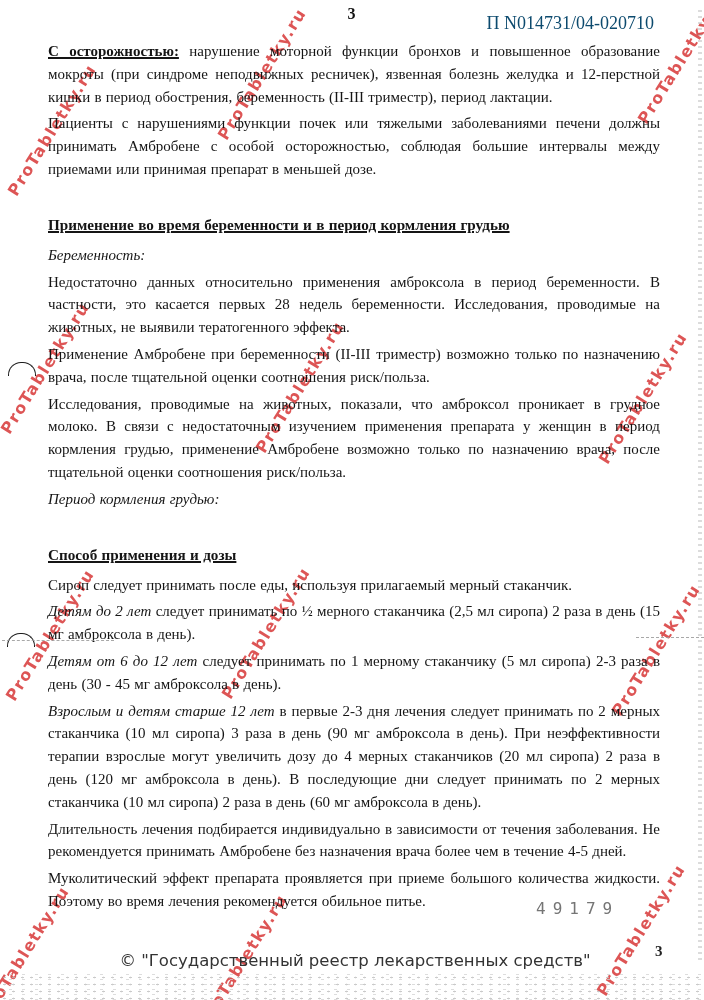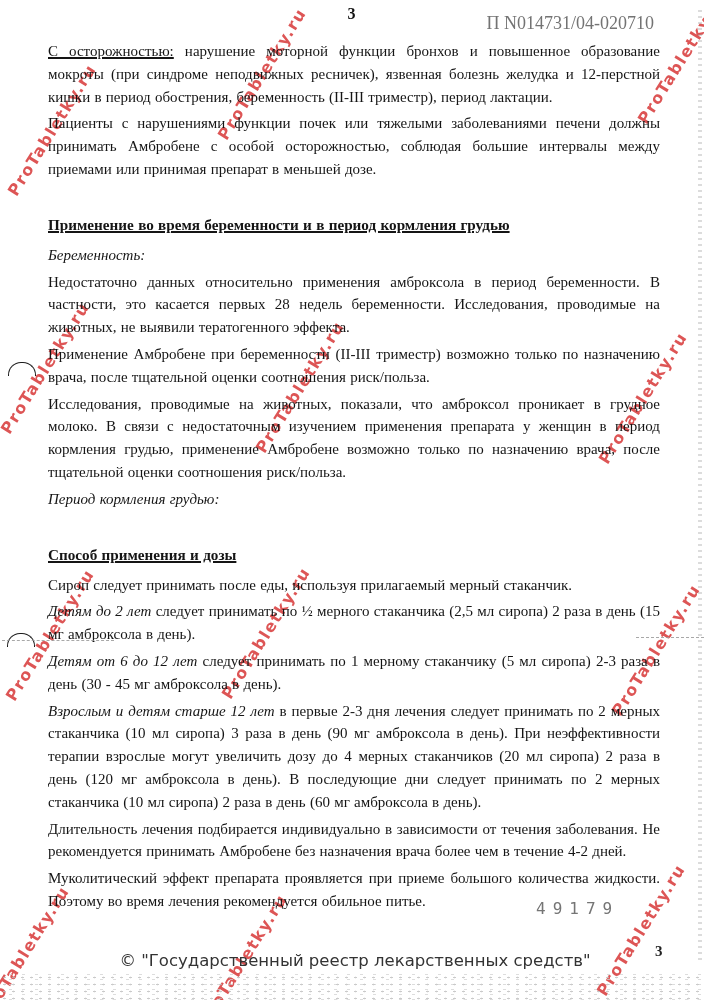--- a/index.html
+++ b/index.html
@@ -11,37 +11,37 @@
     font-family:"Liberation Serif", serif;
     color:#151515;
   }
   
   .pageno-top{
     position:absolute;top:5px;left:0;width:704px;
     text-align:center;font-size:16px;font-weight:bold;letter-spacing:1px;
   }
   .regnum{
     position:absolute;top:13px;right:50px;
-    font-size:18px;color:#737373;
+    font-size:18px;color:#0c4a6e;
   }
   
   .content{
     position:absolute;left:48px;right:44px;top:40px;
     font-size:15px;line-height:22.8px;
     text-align:justify;
     word-spacing:0.5px;
   }
   .content p{margin:0 0 4px 0;}
   h2.heading{
     font-size:15.2px;font-weight:bold;
     text-decoration:underline;
     text-decoration-thickness:1.5px;
     margin:32px 0 8px 0;line-height:23px;
   }
-  .lead-bold-underline{font-weight:normal;text-decoration:underline;text-decoration-thickness:1.5px;}
+  .lead-bold-underline{font-weight:bold;text-decoration:underline;text-decoration-thickness:1.5px;}
   .lead-italic{font-style:italic;}
   
   .wm{
     position:absolute;
     font-family:"DejaVu Sans", sans-serif;
     font-size:16px;font-weight:bold;letter-spacing:1.5px;
     white-space:nowrap;
     opacity:.82;
     transform:translate(-50%,-50%) rotate(-58deg);
     pointer-events:none;
@@ -120,21 +120,21 @@
         <p>Применение Амбробене при беременности (II-III триместр) возможно только по назначению врача, после тщательной оценки соотношения риск/польза.</p>
         <p>Исследования, проводимые на животных, показали, что амброксол проникает в грудное молоко. В связи с недостаточным изучением применения препарата у женщин в период кормления грудью, применение Амбробене возможно только по назначению врача, после тщательной оценки соотношения риск/польза.</p>
         <p><span class="lead-italic">Период кормления грудью:</span></p>
       </section>
       <section>
         <h2 class="heading">Способ применения и дозы</h2>
         <p>Сироп следует принимать после еды, используя прилагаемый мерный стаканчик.</p>
         <p><span class="lead-italic">Детям до 2 лет</span> следует принимать по ½ мерного стаканчика (2,5 мл сиропа) 2 раза в день (15 мг амброксола в день).</p>
         <p><span class="lead-italic">Детям от 6 до 12 лет</span> следует принимать по 1 мерному стаканчику (5 мл сиропа) 2-3 раза в день (30 - 45 мг амброксола в день).</p>
         <p><span class="lead-italic">Взрослым и детям старше 12 лет</span> в первые 2-3 дня лечения следует принимать по 2 мерных стаканчика (10 мл сиропа) 3 раза в день (90 мг амброксола в день). При неэффективности терапии взрослые могут увеличить дозу до 4 мерных стаканчиков (20 мл сиропа) 2 раза в день (120 мг амброксола в день). В последующие дни следует принимать по 2 мерных стаканчика (10 мл сиропа) 2 раза в день (60 мг амброксола в день).</p>
-        <p>Длительность лечения подбирается индивидуально в зависимости от течения заболевания. Не рекомендуется принимать Амбробене без назначения врача более чем в течение 4-2 дней.</p>
+        <p>Длительность лечения подбирается индивидуально в зависимости от течения заболевания. Не рекомендуется принимать Амбробене без назначения врача более чем в течение 4-5 дней.</p>
         <p>Муколитический эффект препарата проявляется при приеме большого количества жидкости. Поэтому во время лечения рекомендуется обильное питье.</p>
       </section>
     </div>
 
   <div class="arc" style="left:8px;top:362px"></div>
   <div class="arc" style="left:7px;top:633px"></div>
   <div class="dash" style="left:2px;top:640px;width:112px"></div>
   <div class="dash" style="left:636px;top:637px;width:68px"></div>
   <div class="noise-right"></div>
   <div class="noise-bottom"></div>

